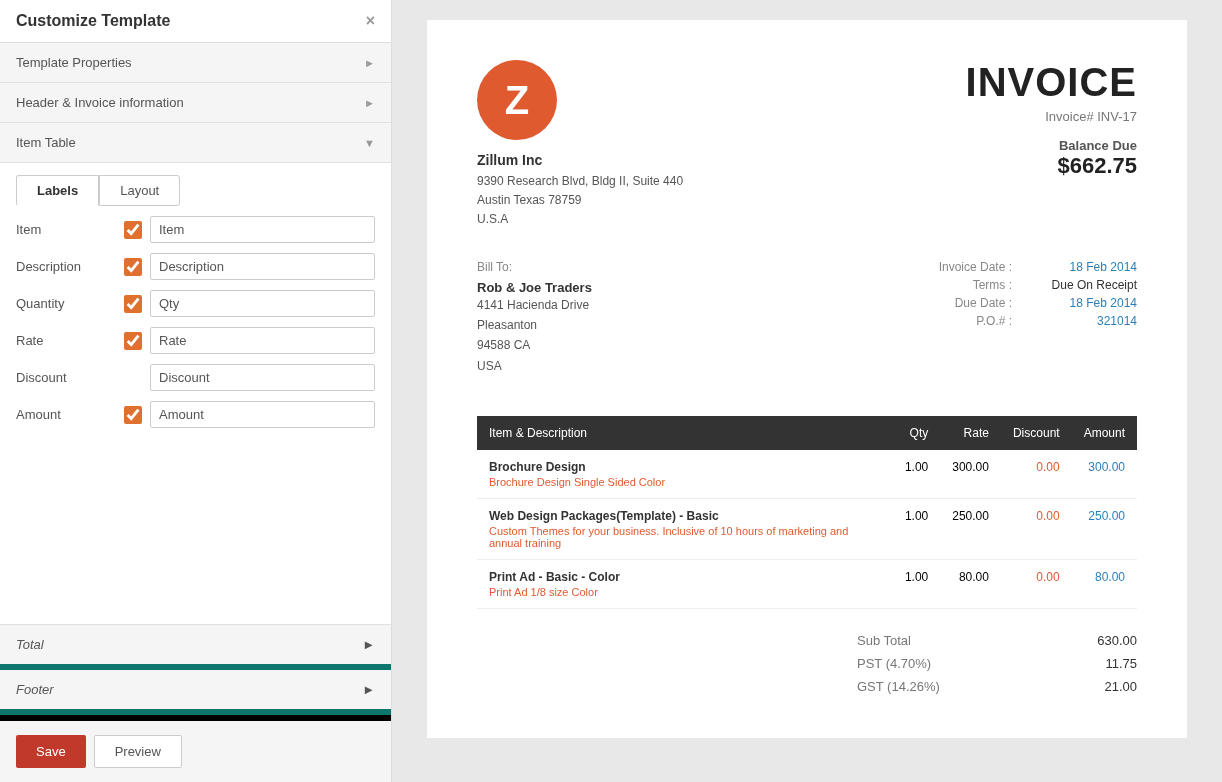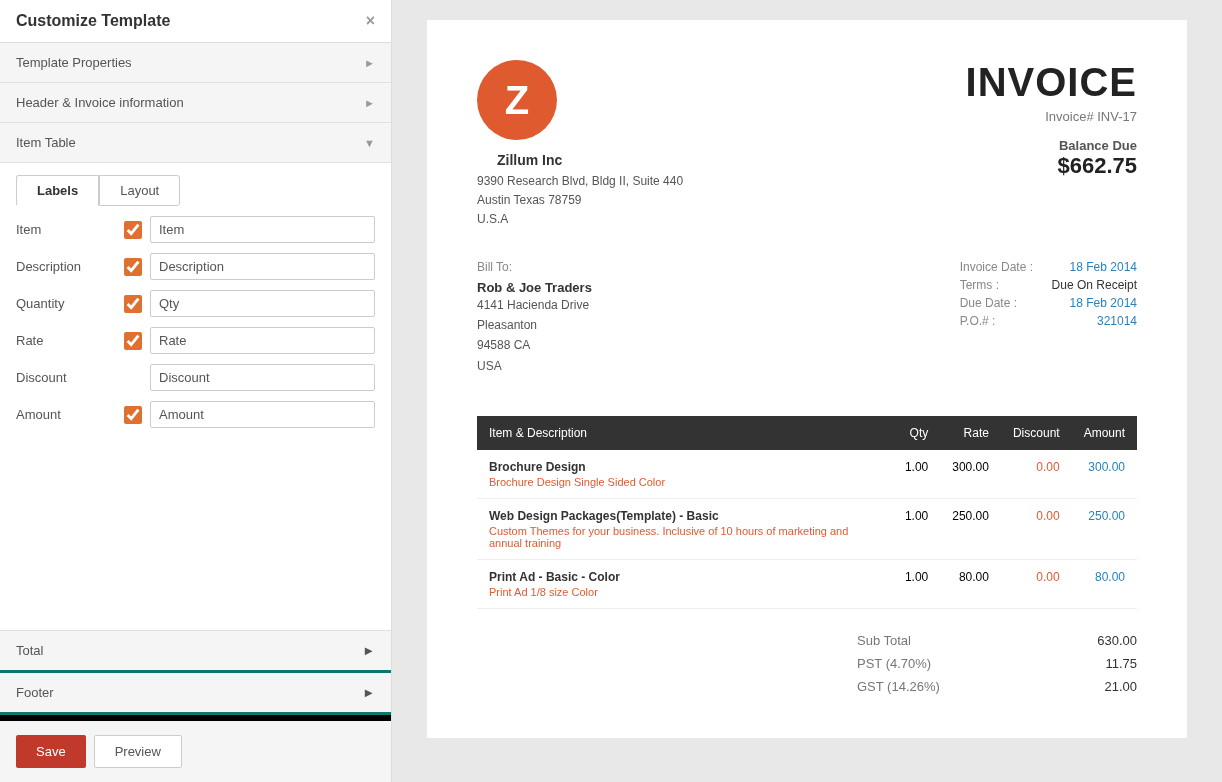--- a/index.html
+++ b/index.html
@@ -121,24 +121,25 @@
     
     .bottom-section {
       background: #f5f5f5;
     }
     .collapsible-row {
       display: flex;
       align-items: center;
       justify-content: space-between;
       padding: 12px 16px;
       background: #f5f5f5;
-      border-bottom: 3px solid #0f766e;
+      border-bottom: 6px solid #0f766e;
       cursor: pointer;
       color: #555;
       font-size: 13px;
+      font-style: italic;
     }
 
     .action-buttons {
       display: flex;
       gap: 8px;
       padding: 14px 16px;
       background: #f5f5f5;
       border-top: 6px solid #000000;
     }
     .btn-save {
@@ -201,21 +202,20 @@
     .company-info {
       font-size: 12px;
       color: #555;
       line-height: 1.6;
     }
     .company-name {
       font-weight: bold;
       color: #333;
       font-size: 14px;
       margin-bottom: 4px;
-      margin-left: 20px;
     }
 
     .invoice-title-section {
       text-align: right;
     }
     .invoice-title {
       font-size: 40px;
       font-weight: bold;
       color: #222;
       letter-spacing: 1px;
@@ -242,21 +242,21 @@
       display: flex;
       justify-content: space-between;
       margin-bottom: 40px;
     }
     .bill-to-section { font-size: 12px; color: #555; }
     .bill-to-label { color: #888; margin-bottom: 6px; font-size: 12px; }
     .bill-to-name { font-weight: bold; color: #333; font-size: 13px; }
     .bill-to-address { line-height: 1.7; }
 
     .invoice-details { text-align: right; font-size: 12px; }
-    .detail-row { display: flex; justify-content: space-between; gap: 4px; margin-bottom: 4px; }
+    .detail-row { display: flex; justify-content: flex-end; gap: 25px; margin-bottom: 4px; }
     .detail-key { color: #888; }
     .detail-value { color: #2980b9; font-weight: 500; min-width: 100px; text-align: right; }
     .detail-value.dark { color: #333; }
 
     
     .invoice-table {
       width: 100%;
       border-collapse: collapse;
       font-size: 12px;
       margin-bottom: 20px;

